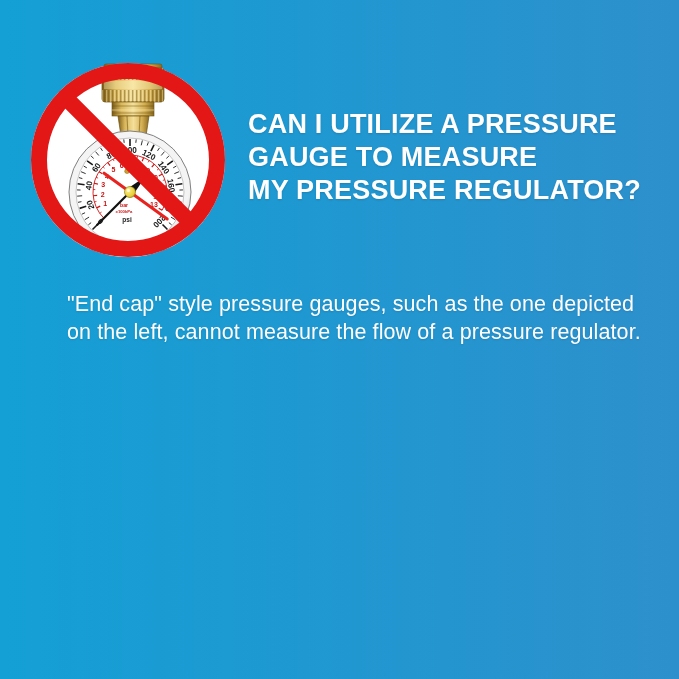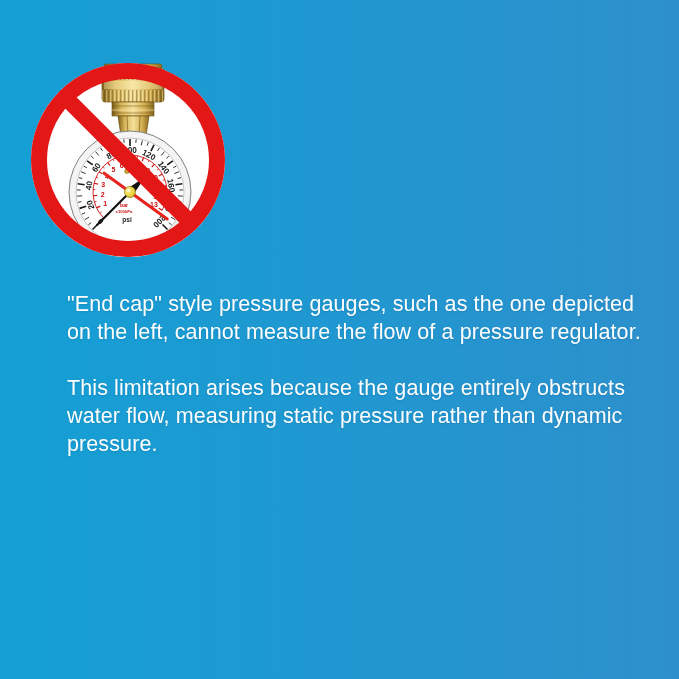--- a/index.html
+++ b/index.html
@@ -181,22 +181,22 @@
           <circle cx="-1.6" cy="-1.6" r="1.6" fill="rgba(255,255,255,0.75)"></circle>
         </g>
     </g>
 
     <g>
       <circle cx="100" cy="108" r="89" fill="none" stroke="#e41717" stroke-width="16"></circle>
       <line x1="37.1" y1="45.1" x2="162.9" y2="170.9" stroke="#e41717" stroke-width="16" stroke-linecap="round"></line>
     </g>
   </svg>
 
+  <div class="headline">CAN I UTILIZE A PRESSURE
+GAUGE TO MEASURE
+MY PRESSURE REGULATOR?</div>
 
   <div class="bodycopy">
     <p>"End cap" style pressure gauges, such as the one depicted
 on the left, cannot measure the flow of a pressure regulator.</p>
-    <p>This limitation arises because the gauge entirely obstructs
-water flow, measuring static pressure rather than dynamic
-pressure.</p>
   </div>
 
 </div>
 
 </body></html>

